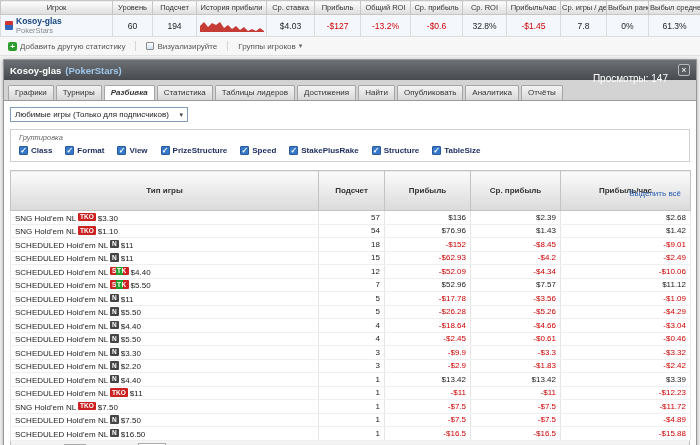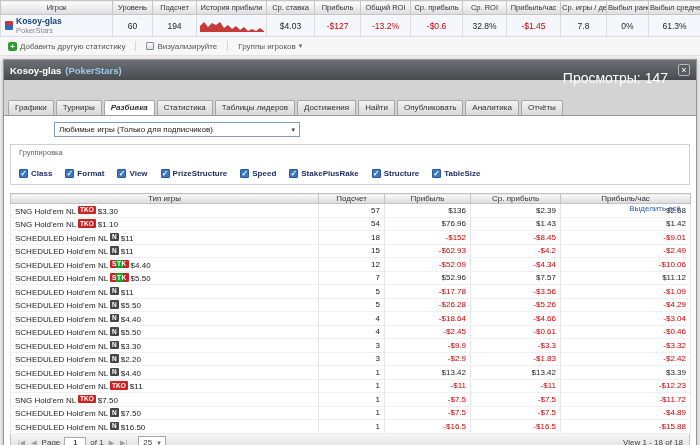--- a/index.html
+++ b/index.html
@@ -43,55 +43,55 @@
   .tool-sep { width:1px; height:10px; background:#d5d5d5; }
 
   
   .panel { margin:3px 3px 0; border:1px solid #979797; background:#fff;
     box-shadow:0 1px 4px rgba(0,0,0,.3); }
   .panel-header { height:20px; display:flex; align-items:center; padding:0 6px;
     background:linear-gradient(#6d7176,#474a4e); color:#fff; font-size:9.5px; }
   .ph-player { font-weight:bold; }
   .ph-site { color:#9ec7ea; font-weight:bold; margin:0 12px 0 4px; }
   .ph-filter { font-weight:bold; }
-  .ph-views { margin-left:auto; font-size:14px; margin-right:10px;margin-top:16px; }
+  .ph-views { margin-left:auto; font-size:10px; margin-right:10px;margin-top:16px; }
   .ph-close { width:12px; height:12px; line-height:10px; text-align:center;
     border:1px solid #b9b9b9; background:#595c60; color:#fff; font-size:9px;
     border-radius:2px; cursor:pointer; }
 
   
-  .tabs { display:flex; gap:2px; background:#d3d3d3; padding:20px 4px 0;
+  .tabs { display:flex; gap:2px; background:#d3d3d3; padding:5px 4px 0;
     border-bottom:1px solid #9a9a9a;text-align:right; }
   .tab { font-size:8px; padding:2px 6px 3px; background:linear-gradient(#f3f3f3,#d8d8d8);
     border:1px solid #a5a5a5; border-bottom:none; border-radius:2px 2px 0 0;
     color:#333; cursor:pointer; white-space:nowrap; }
   .tab.active { background:#fff; font-weight:bold;font-style:italic; }
 
   
   .content { padding:6px; background:#fff; }
-  .selectbox { width:246px; border:1px solid #7f9db9; background:#fff; font-size:8px;
+  .selectbox { width:178px; border:1px solid #7f9db9; background:#fff; font-size:8px;
     padding:2px 4px; display:flex; justify-content:space-between; align-items:flex-end;
-    color:#222; cursor:pointer;margin-left:44px; }
+    color:#222; cursor:pointer; }
   .selectbox .dd-arrow { color:#444; }
 
   .grouping { border:1px solid #d0d0d0; margin-top:7px; padding:3px 8px 6px; position:relative; }
-  .grouping-legend { font-size:7.5px; color:#666; margin-bottom:12px; }
+  .grouping-legend { font-size:7.5px; color:#666; margin-bottom:4px;font-style:italic; }
   .grouping-row { display:flex; align-items:center; gap:13px; }
   .chk { display:flex; align-items:center; gap:3px; font-size:8px; font-weight:bold;
     color:#1a2a5e; cursor:pointer; }
   .chkbox { width:9px; height:9px; flex:0 0 9px; background:#3579c8; border:1px solid #2a5a99;
     border-radius:1px; color:#fff; font-size:8px; line-height:8px; text-align:center; }
   .select-all { position:absolute; right:8px; top:11px; font-size:8px; color:#2a5db0;
     cursor:pointer;margin-top:48px; }
 
   
   .breakdown { width:100%; border-collapse:collapse; margin-top:8px; table-layout:fixed;
     border:1px solid #c3c3c3; }
   .breakdown th { background:linear-gradient(#fbfbfb,#dadada); border:1px solid #c3c3c3;
-    font-size:8px; font-weight:normal; color:#333; padding:0 4px; text-align:center;
+    font-size:8px; font-weight:bold; color:#333; padding:15px 4px; text-align:center;
     white-space:nowrap; overflow:hidden; }
   .breakdown td { border-left:1px solid #e6e6e6; border-right:1px solid #e6e6e6;
     border-bottom:1px solid #efefef; font-size:8px; padding:1.5px 4px; color:#222;
     white-space:nowrap; overflow:hidden; }
   .breakdown td.num { text-align:right; }
   .badge { display:inline-block; font-size:6.5px; font-weight:bold; color:#fff;
     padding:0.5px 2px; border-radius:1px; margin:0 2px; line-height:7.5px; vertical-align:1px; }
   .badge-red { background:#cc2222; }
   .badge-dark { background:#454545; }
   .badge-multi { background:linear-gradient(90deg,#cc2222 0 34%,#1f9e2c 34% 67%,#cc2222 67% 100%);

